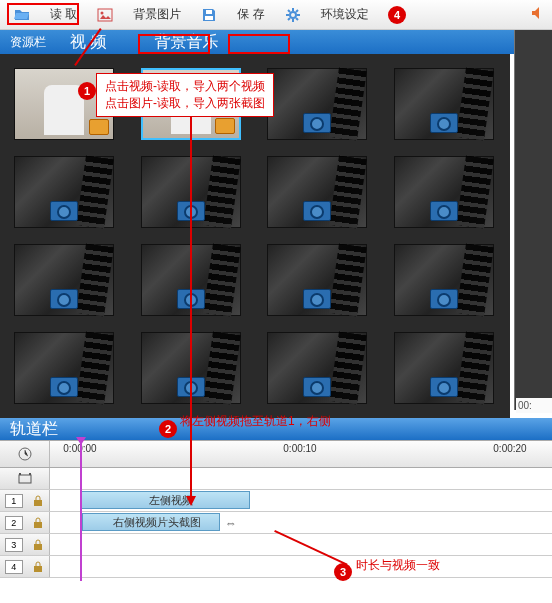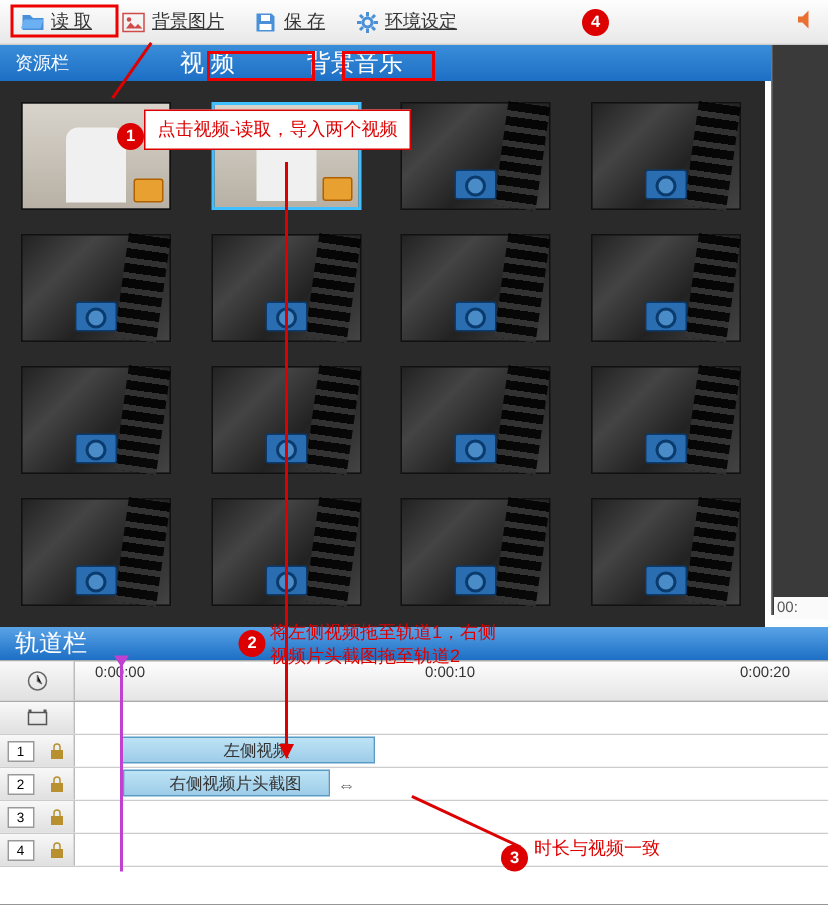--- a/index.html
+++ b/index.html
@@ -1,19 +1,19 @@
 <!DOCTYPE html>
 <html><head>
 <meta charset="utf-8">
 <style>
 * { margin: 0; padding: 0; box-sizing: border-box; }
 body { width: 552px; height: 603px; font-family: "Microsoft YaHei", sans-serif; font-size: 12px; background: #fff; position: relative; overflow: hidden; }
 
 .toolbar { display: flex; align-items: center; height: 30px; background: linear-gradient(#fefefe,#e8e8e8); border-bottom: 1px solid #ccc; padding: 0 6px; gap: 4px; }
-.toolbar-btn { display: flex; align-items: center; gap: 4px; padding: 3px 8px; cursor: pointer; color: #333; text-decoration: underline; }
+.toolbar-btn { display: flex; align-items: center; gap: 20px; padding: 3px 8px; cursor: pointer; color: #333; }
 .toolbar-btn svg { width: 16px; height: 16px; }
 
 .tabs { display: flex; background: linear-gradient(#3a8dd8,#1c6fc5); height: 24px; align-items: center; padding-left: 10px; }
 .tab { padding: 4px 24px; color: #fff; cursor: pointer; font-size: 16px; }
 .tab.active { background: #fff; color: #333; border-radius: 3px 3px 0 0; }
 
 .grid { background: #2a2a2a; padding: 14px; display: grid; grid-template-columns: repeat(4,1fr); gap: 16px 24px; width: 510px; }
 .thumb { position: relative; width: 100px; height: 72px; background: linear-gradient(135deg,#222 0%,#444 30%,#222 60%,#444 100%); border: 1px solid #111; cursor: pointer; }
 .thumb.filled { background: linear-gradient(#d8d4cc,#b8b0a4); }
 .thumb .film { position: absolute; top: 0; right: 4px; width: 28px; height: 100%; background: repeating-linear-gradient(180deg,#000 0,#000 6px,#333 6px,#333 10px); opacity: 0.85; transform: rotate(8deg); }
@@ -82,21 +82,21 @@
     <span>环境设定</span>
   </div>
   <div style="margin-left:auto">
     <svg width="16" height="16" viewBox="0 0 16 16">
         <path fill="#e87030" d="M2 6h3l4-4v12l-4-4H2z"></path>
       </svg>
   </div>
 </div>
 
 <div class="tabs">
-  <span style="color:#fff;margin-right:50px">资源栏</span>
+  <span style="color:#fff;">资源栏</span>
   <div class="tab">视 频</div>
   <div class="tab">背景音乐</div>
 </div>
 
 <div class="grid">
   <div class="thumb filled">
       <div class="dancer"></div>
       <div class="folder"></div>
     </div>
   <div class="thumb filled" style="border:2px solid #3fbfff">
@@ -239,26 +239,26 @@
 <div class="right-preview"></div>
 <div class="right-time">00:</div>
 
 <div class="redbox" style="left:7px;top:3px;width:72px;height:22px"></div>
 <div class="redbox" style="left:138px;top:34px;width:72px;height:20px"></div>
 <div class="redbox" style="left:228px;top:34px;width:62px;height:20px"></div>
 
 <div class="redcircle" style="left:78px;top:82px">1</div>
 <div class="callout" style="left:96px;top:73px">
   <div>点击视频-读取，导入两个视频</div>
+  <div>点击图片-读取，导入两张截图</div>
 </div>
 
 <div class="redcircle" style="left:159px;top:420px">2</div>
 <div style="position:absolute;left:180px;top:414px;color:#d00;font-size:12px;z-index:24;line-height:1.3">
   <div>将左侧视频拖至轨道1，右侧</div>
-  <div>视频片头截图拖至轨道2</div>
 </div>
 
 <div class="redcircle" style="left:334px;top:563px">3</div>
 <div style="position:absolute;left:356px;top:558px;color:#d00;font-size:12px;z-index:24;line-height:1.3">
   <div>时长与视频一致</div>
 </div>
 
 <div class="redcircle" style="left:388px;top:6px">4</div>
 
 <div class="arrow-line" style="left:100px;top:28px;width:2px;height:45px;transform:rotate(35deg)"></div>

